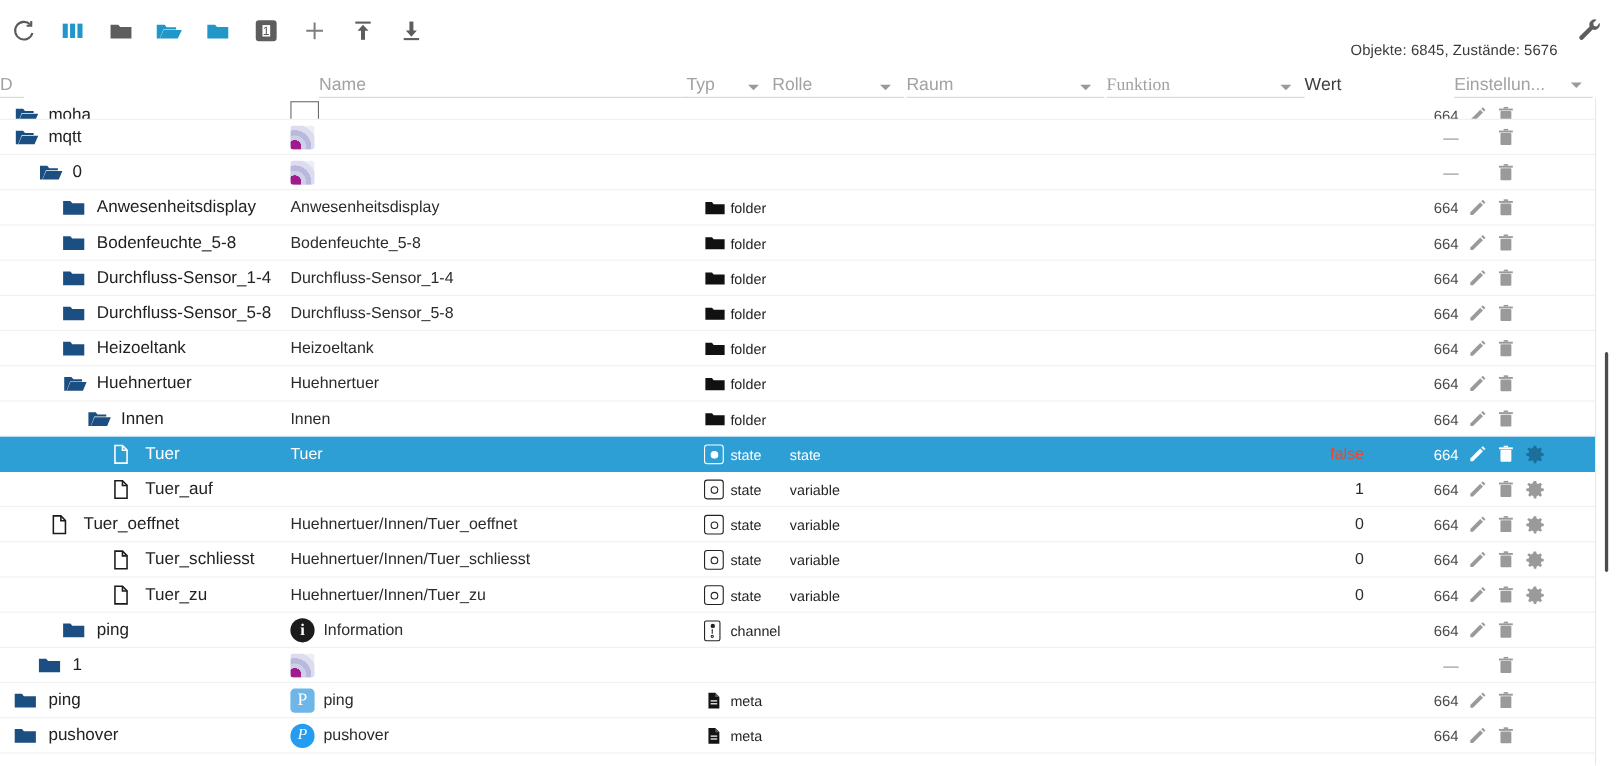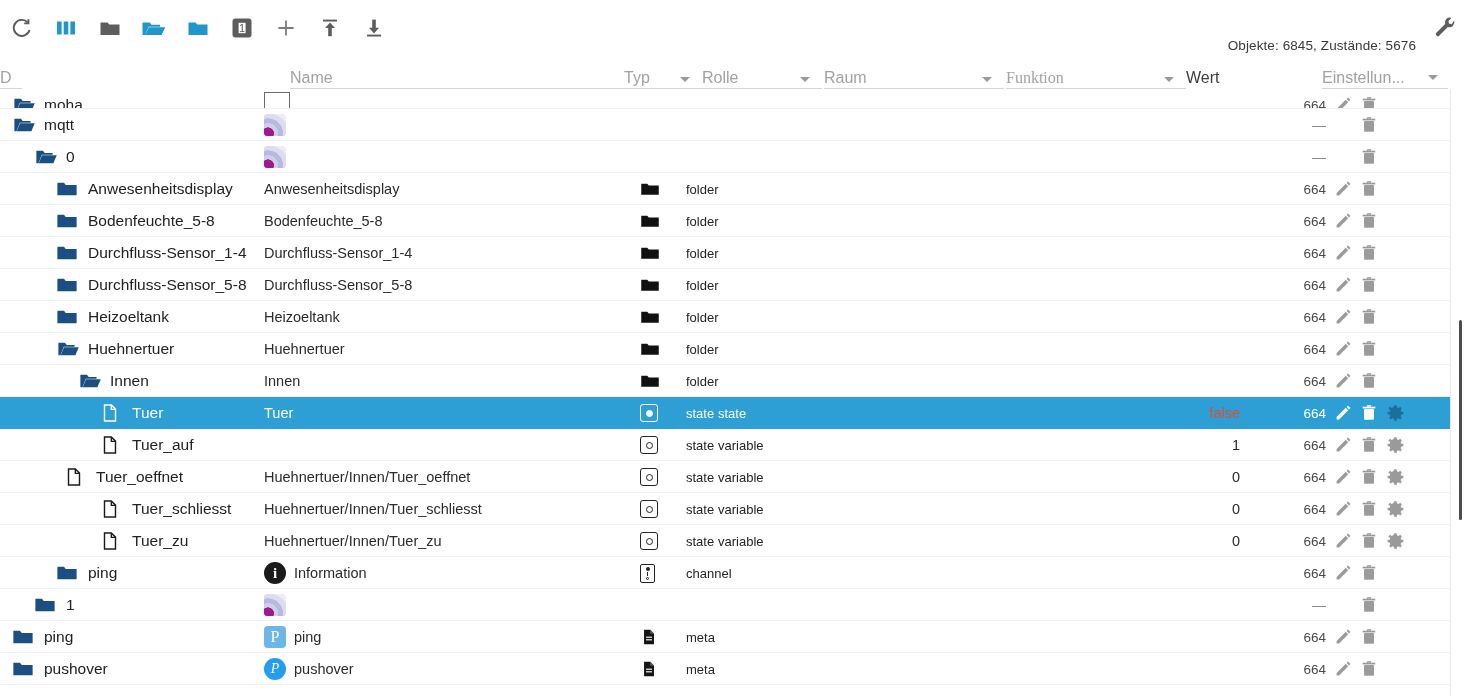--- a/index.html
+++ b/index.html
@@ -80,21 +80,21 @@
 
   
   .c-name { left: 264px; }
   .name-ico { width: 30px; display: flex; align-items: center; }
   .name-txt { font-size: 14.5px; color: #2b2b2b; white-space: nowrap; line-height: 1; }
   .row.selected .name-txt { color: #ffffff; }
 
   
   .c-typ { left: 640px; }
   .typ-ico { width: 24px; display:flex; align-items:center; }
-  .typ-txt { font-size: 13px; color: #242424; white-space: nowrap; margin-left: 22px; }
+  .typ-txt { font-size: 13px; color: #242424; white-space: nowrap; }
   .row.selected .typ-txt { color: #ffffff; }
 
   
   .c-rolle { left: 718px; }
   .rolle-txt { font-size: 13px; color: #242424; white-space: nowrap; }
   .row.selected .rolle-txt { color: #ffffff; }
 
   
   .c-wert { left: 1130px; width: 110px; justify-content: flex-end; }
   .wert-txt { font-size: 14.5px; color: #2b2b2b; white-space: nowrap; }
@@ -732,21 +732,21 @@
           </span>
           <span class="act">
             <svg width="19" height="19" viewBox="0 0 24 24">
               <path d="M12 8.2a3.8 3.8 0 1 0 0 7.6 3.8 3.8 0 0 0 0-7.6zm0 2.1a1.7 1.7 0 1 1 0 3.4 1.7 1.7 0 0 1 0-3.4z" fill="#9a9a9a"></path>
               <path d="M10.6 1.6h2.8l.4 2.6 2 .9 2.2-1.5 2 2-1.5 2.2.9 2 2.6.4v2.8l-2.6.4-.9 2 1.5 2.2-2 2-2.2-1.5-2 .9-.4 2.6h-2.8l-.4-2.6-2-.9-2.2 1.5-2-2 1.5-2.2-.9-2-2.6-.4v-2.8l2.6-.4.9-2L3 5.6l2-2 2.2 1.5 2-.9z" fill="#9a9a9a"></path>
             </svg>
           </span>
         </div>
       </div>
       <div class="row">
-        <div class="cell c-id" style="padding-left:64px">
+        <div class="cell c-id" style="padding-left:44px">
           <span class="tree-ico">
             <svg width="20" height="22" viewBox="0 0 24 24">
               <path d="M5.4 2.4h8.2l5 5v14.2H5.4z" fill="none" stroke="#1b1b1b" stroke-width="1.7"></path>
               <path d="M13.6 2.4v5.2h5" fill="none" stroke="#1b1b1b" stroke-width="1.7"></path>
             </svg>
           </span>
           <span class="tree-name">Tuer_oeffnet</span>
         </div>
         <div class="cell c-name">
           <span class="name-txt">Huehnertuer/Innen/Tuer_oeffnet</span>

